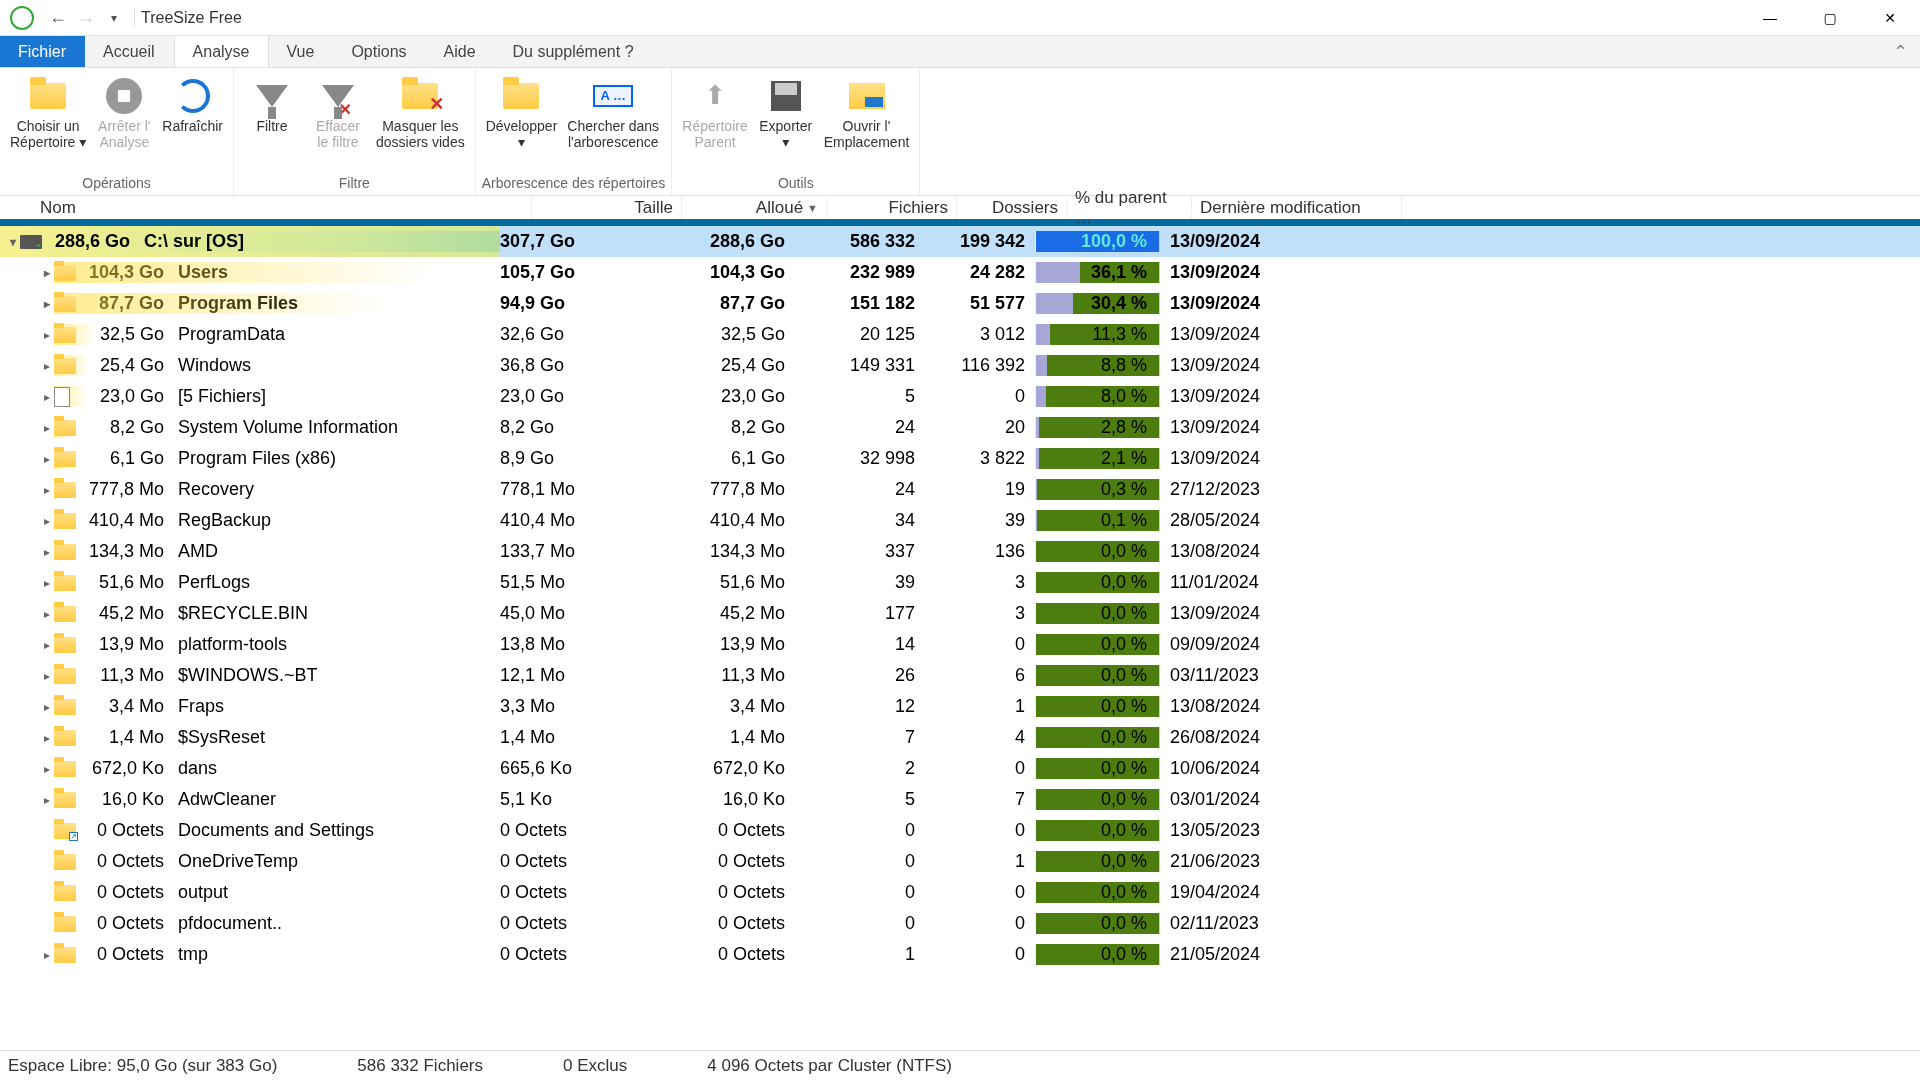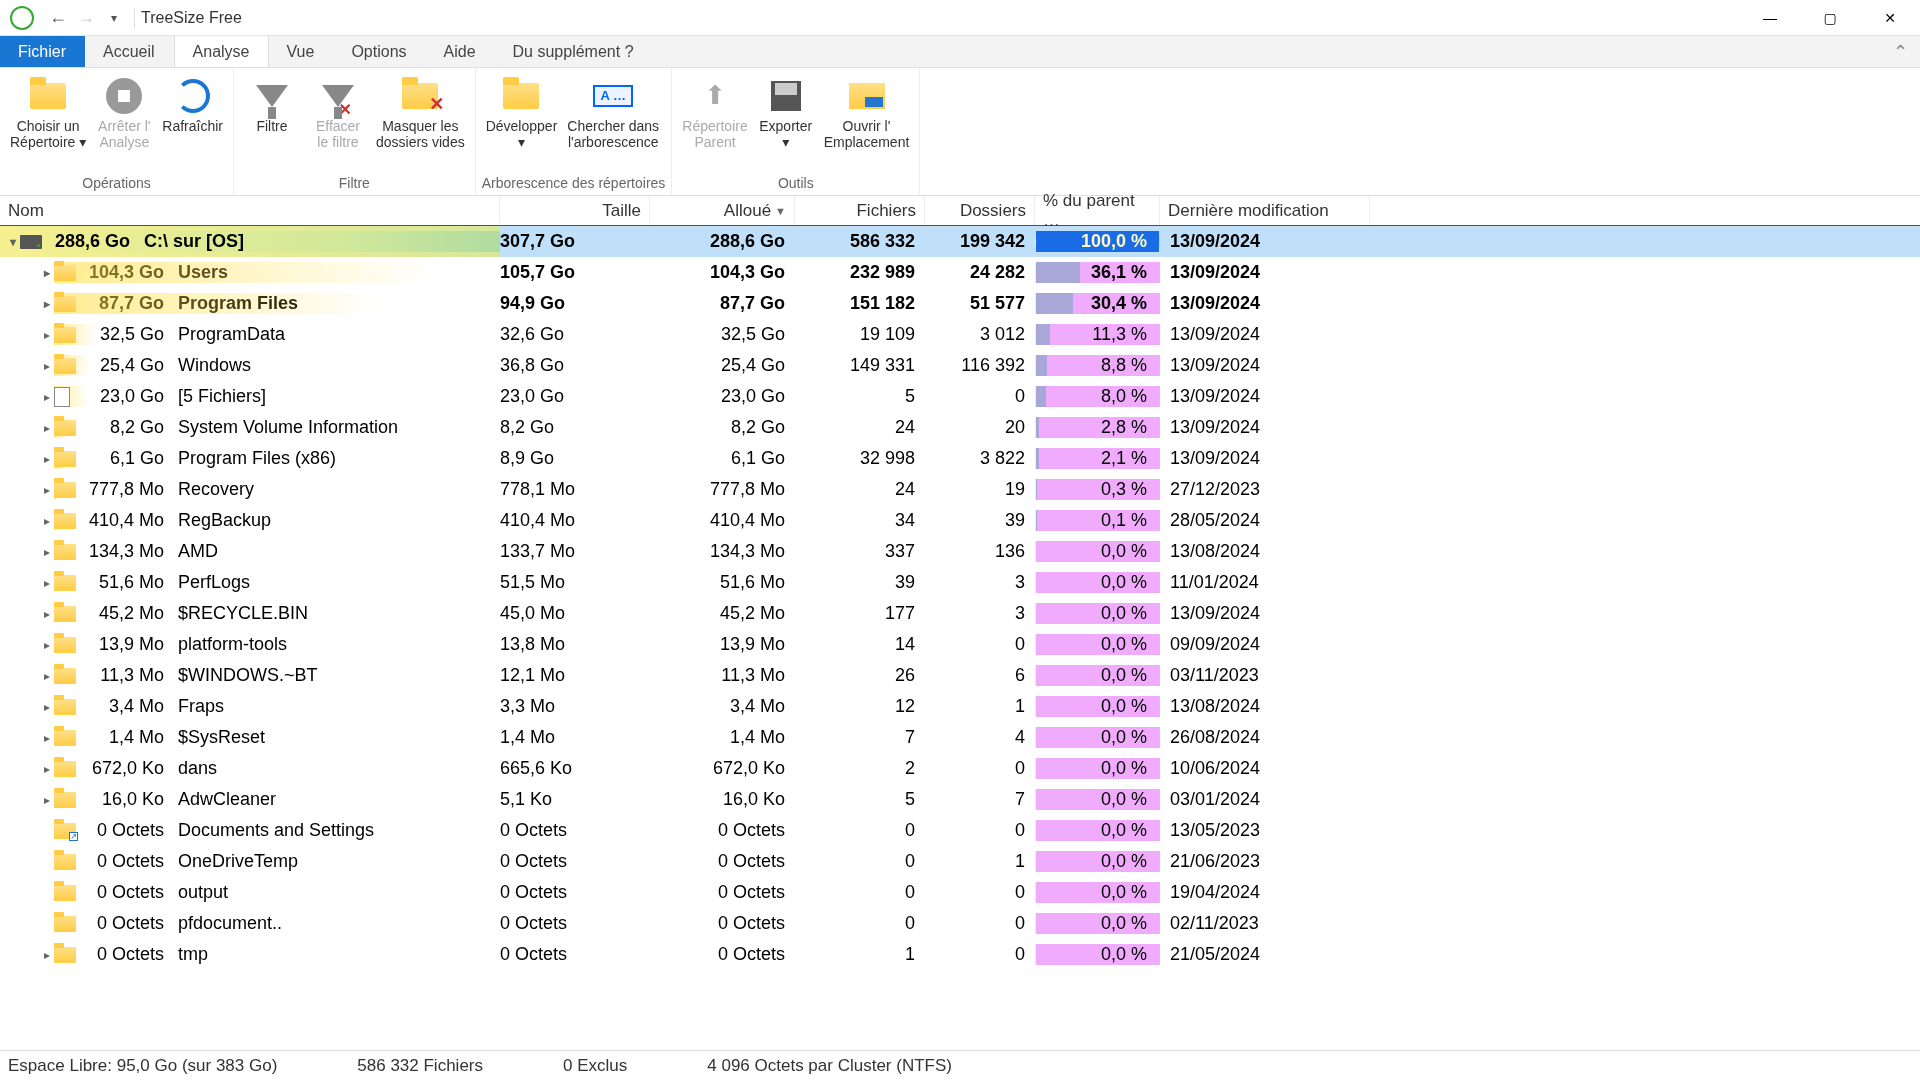--- a/index.html
+++ b/index.html
@@ -42,21 +42,21 @@
 .ric-folder-x { position:relative; }
 .ric-folder-x .xx { position:absolute; right:-6px; bottom:-6px; color:#cc3333; font-weight:bold; font-size:18px; }
 .ric-badge { width:40px; height:22px; border:2px solid #0066ff; color:#0066ff; font-weight:bold; font-size:13px; display:flex; align-items:center; justify-content:center; background:#eef4ff; }
 .ric-up { width:30px; height:30px; display:flex; align-items:center; justify-content:center; color:#aaa; font-size:26px; }
 .ric-save { width:30px; height:30px; background:#555; position:relative; }
 .ric-save::after { content:''; position:absolute; left:4px; top:2px; width:22px; height:12px; background:#ccc; }
 .ric-open { width:36px; height:26px; background:linear-gradient(#ffe089,#ffcc44); position:relative; }
 .ric-open::after { content:''; position:absolute; right:2px; bottom:2px; width:18px; height:10px; background:#2277cc; }
 
 
-.colhdr { height:30px; display:flex; border-bottom:1px solid #0369a1; font-size:17px; color:#333; }
+.colhdr { height:30px; display:flex; border-bottom:7px solid #0369a1; font-size:17px; color:#333;padding-left:32px; }
 .colhdr .c { border-right:1px solid #eee; display:flex; align-items:center; padding:0 8px; }
 .c-name { width:500px; }
 .c-taille { width:150px; justify-content:flex-end; }
 .c-alloue { width:145px; justify-content:flex-end; }
 .c-fichiers { width:130px; justify-content:flex-end; }
 .c-dossiers { width:110px; justify-content:flex-end; }
 .c-pct { width:125px; justify-content:flex-start; }
 .c-date { width:210px; padding-left:10px; }
 .sort-ind { font-size:11px; margin-left:4px; color:#666; }
 
@@ -72,29 +72,29 @@
 .ico-file { width:16px; height:20px; border:1px solid #888; background:#fff; position:relative; }
 .ico-drive { width:22px; height:14px; background:#555; border-radius:1px; position:relative; top:3px; }
 .ico-drive::after { content:''; position:absolute; right:2px; top:9px; width:3px; height:3px; background:#33aa33; border-radius:50%; }
 .ico-link { position:absolute; right:-2px; bottom:-2px; width:9px; height:9px; background:#fff; border:1px solid #1976d2; font-size:8px; color:#1976d2; line-height:7px; text-align:center; }
 .row .sizelabel { text-align:right; padding-right:10px; min-width: 84px; }
 .row .name { padding-left:4px;text-align:right; }
 .row .ct { width:150px; text-align:left; padding-right:10px; }
 .row .ca { width:145px; text-align:right; padding-right:10px; }
 .row .cf { width:130px; text-align:right; padding-right:10px; }
 .row .cd { width:110px; text-align:right; padding-right:10px; }
-.row .cp { width:125px; position:relative; background:#f0abfc; text-align:right; padding-right:12px; border-right:1px solid #ccc; border-left:1px solid #eee; }
+.row .cp { width:125px; position:relative; background:#4d7c0f; text-align:right; padding-right:12px; border-right:1px solid #ccc; border-left:1px solid #eee; }
 .row .cp .bar { position:absolute; left:0; top:0; bottom:0; background:#a8a8d8; }
 .row .cp .txt { position:relative; z-index:1; }
 .row .cdt { width:210px; padding-left:10px; }
 .row.bold { font-weight:bold; }
 
 
 .row.root { background: linear-gradient(to right, #f6f090 0%, #d5e89a 500px, #c0e0fa 500px, #c0e0fa 100%); }
-.row.root .cp { background:#1055d8; color:#fef9c3;border-radius:9px; }
+.row.root .cp { background:#1055d8; color:#5eead4; }
 .row.root .cp .bar { background:#1a6be6; }
 .row.root .cname { background: linear-gradient(to right, #f6f090, #d0e89a 70%, #b0dca0); }
 
 
 .row .sizebar { position:absolute; left:54px; top:0; bottom:0; background: linear-gradient(to right, rgba(255,224,70,0.6), rgba(255,224,70,0.0)); }
 
 
 .status { height:30px; border-top:1px solid #ddd; display:flex; align-items:center; font-size:17px; color:#333; padding:0 8px; gap:80px; }
 
 </style>
@@ -300,21 +300,21 @@
         <span class="indent" style="width: 40px;"></span>
         <span class="expander">▸</span>
         <span class="icons">
           <div class="ico-folder"></div>
         </span>
         <span class="sizelabel" style="width: 90px;">32,5 Go</span>
         <span class="name">ProgramData</span>
       </div>
       <div class="ct">32,6 Go</div>
       <div class="ca">32,5 Go</div>
-      <div class="cf">19 109</div>
+      <div class="cf">20 125</div>
       <div class="cd">3 012</div>
       <div class="cp"><div class="bar" style="width: 11.3%;"></div><span class="txt">11,3 %</span></div>
       <div class="cdt">13/09/2024</div>
     </div>
     <div class="row">
       <div class="cname">
         <div class="sizebar" style="width: 36px;"></div>
         <span class="indent" style="width: 40px;"></span>
         <span class="expander">▸</span>
         <span class="icons">

